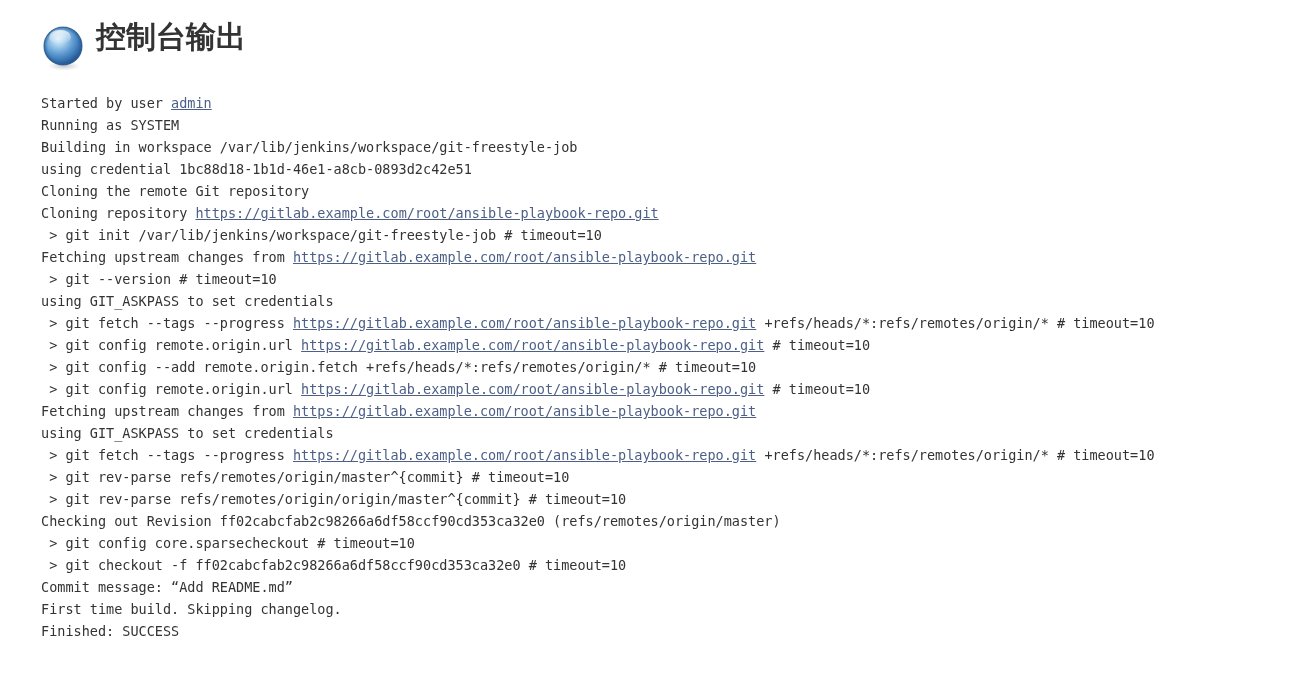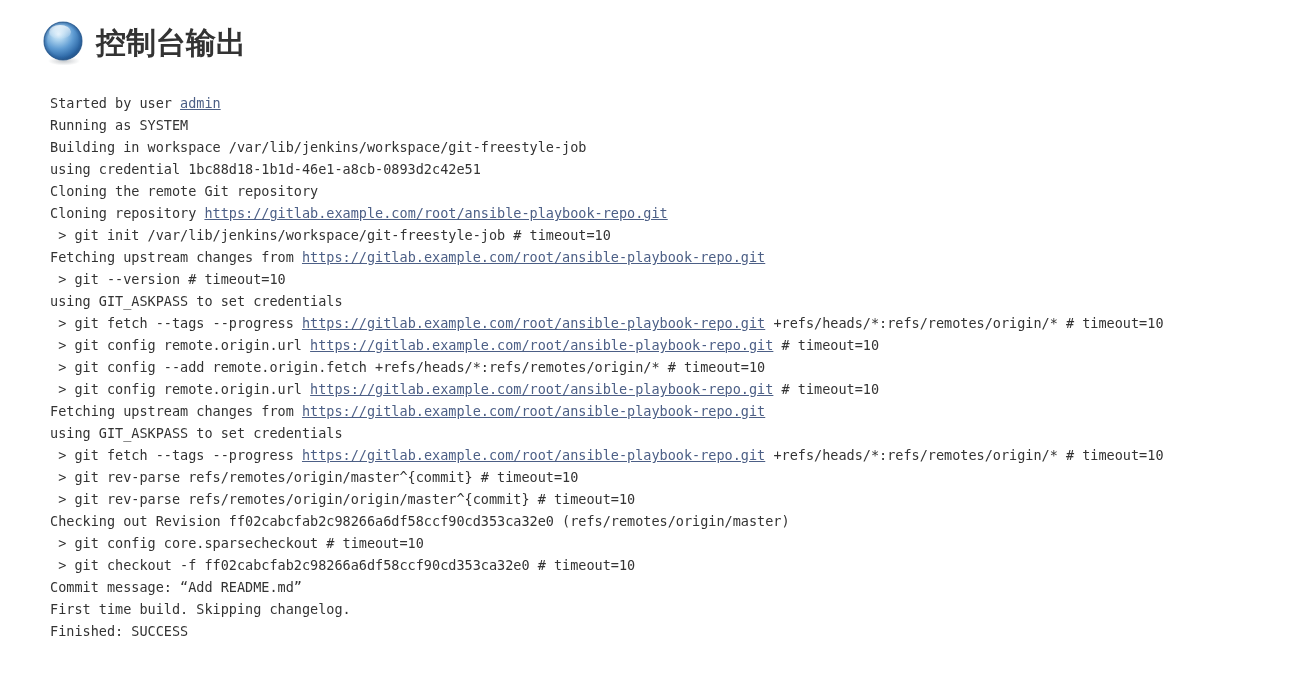--- a/index.html
+++ b/index.html
@@ -11,21 +11,21 @@
     width: 1298px;
     height: 693px;
     overflow: hidden;
     font-family: "Liberation Sans", sans-serif;
     color: #333333;
   }
 
   
   .page-header {
     display: flex;
-    align-items: center;
+    align-items: flex-end;
     padding: 14px 0 0 40px;
     height: 72px;
     box-sizing: border-box;
   }
   .console-icon {
     width: 48px;
     height: 48px;
     flex: 0 0 48px;
     position: relative;
     margin-right: 8px;
@@ -37,21 +37,21 @@
     font-size: 30px;
     font-weight: bold;
     color: #333333;
     letter-spacing: 0px;
     line-height: 1;
     white-space: nowrap;
   }
 
   
   .console-output {
-    margin: 20px 0 0 12px;
+    margin: 20px 0 0 3px;
     padding: 0 0 0 38px;
     font-family: "DejaVu Sans Mono", "Liberation Mono", monospace;
     font-size: 13.5px;
     line-height: 22px;
     color: #333333;
     white-space: pre;
   }
   .console-line {
     white-space: pre;
     height: 22px;

